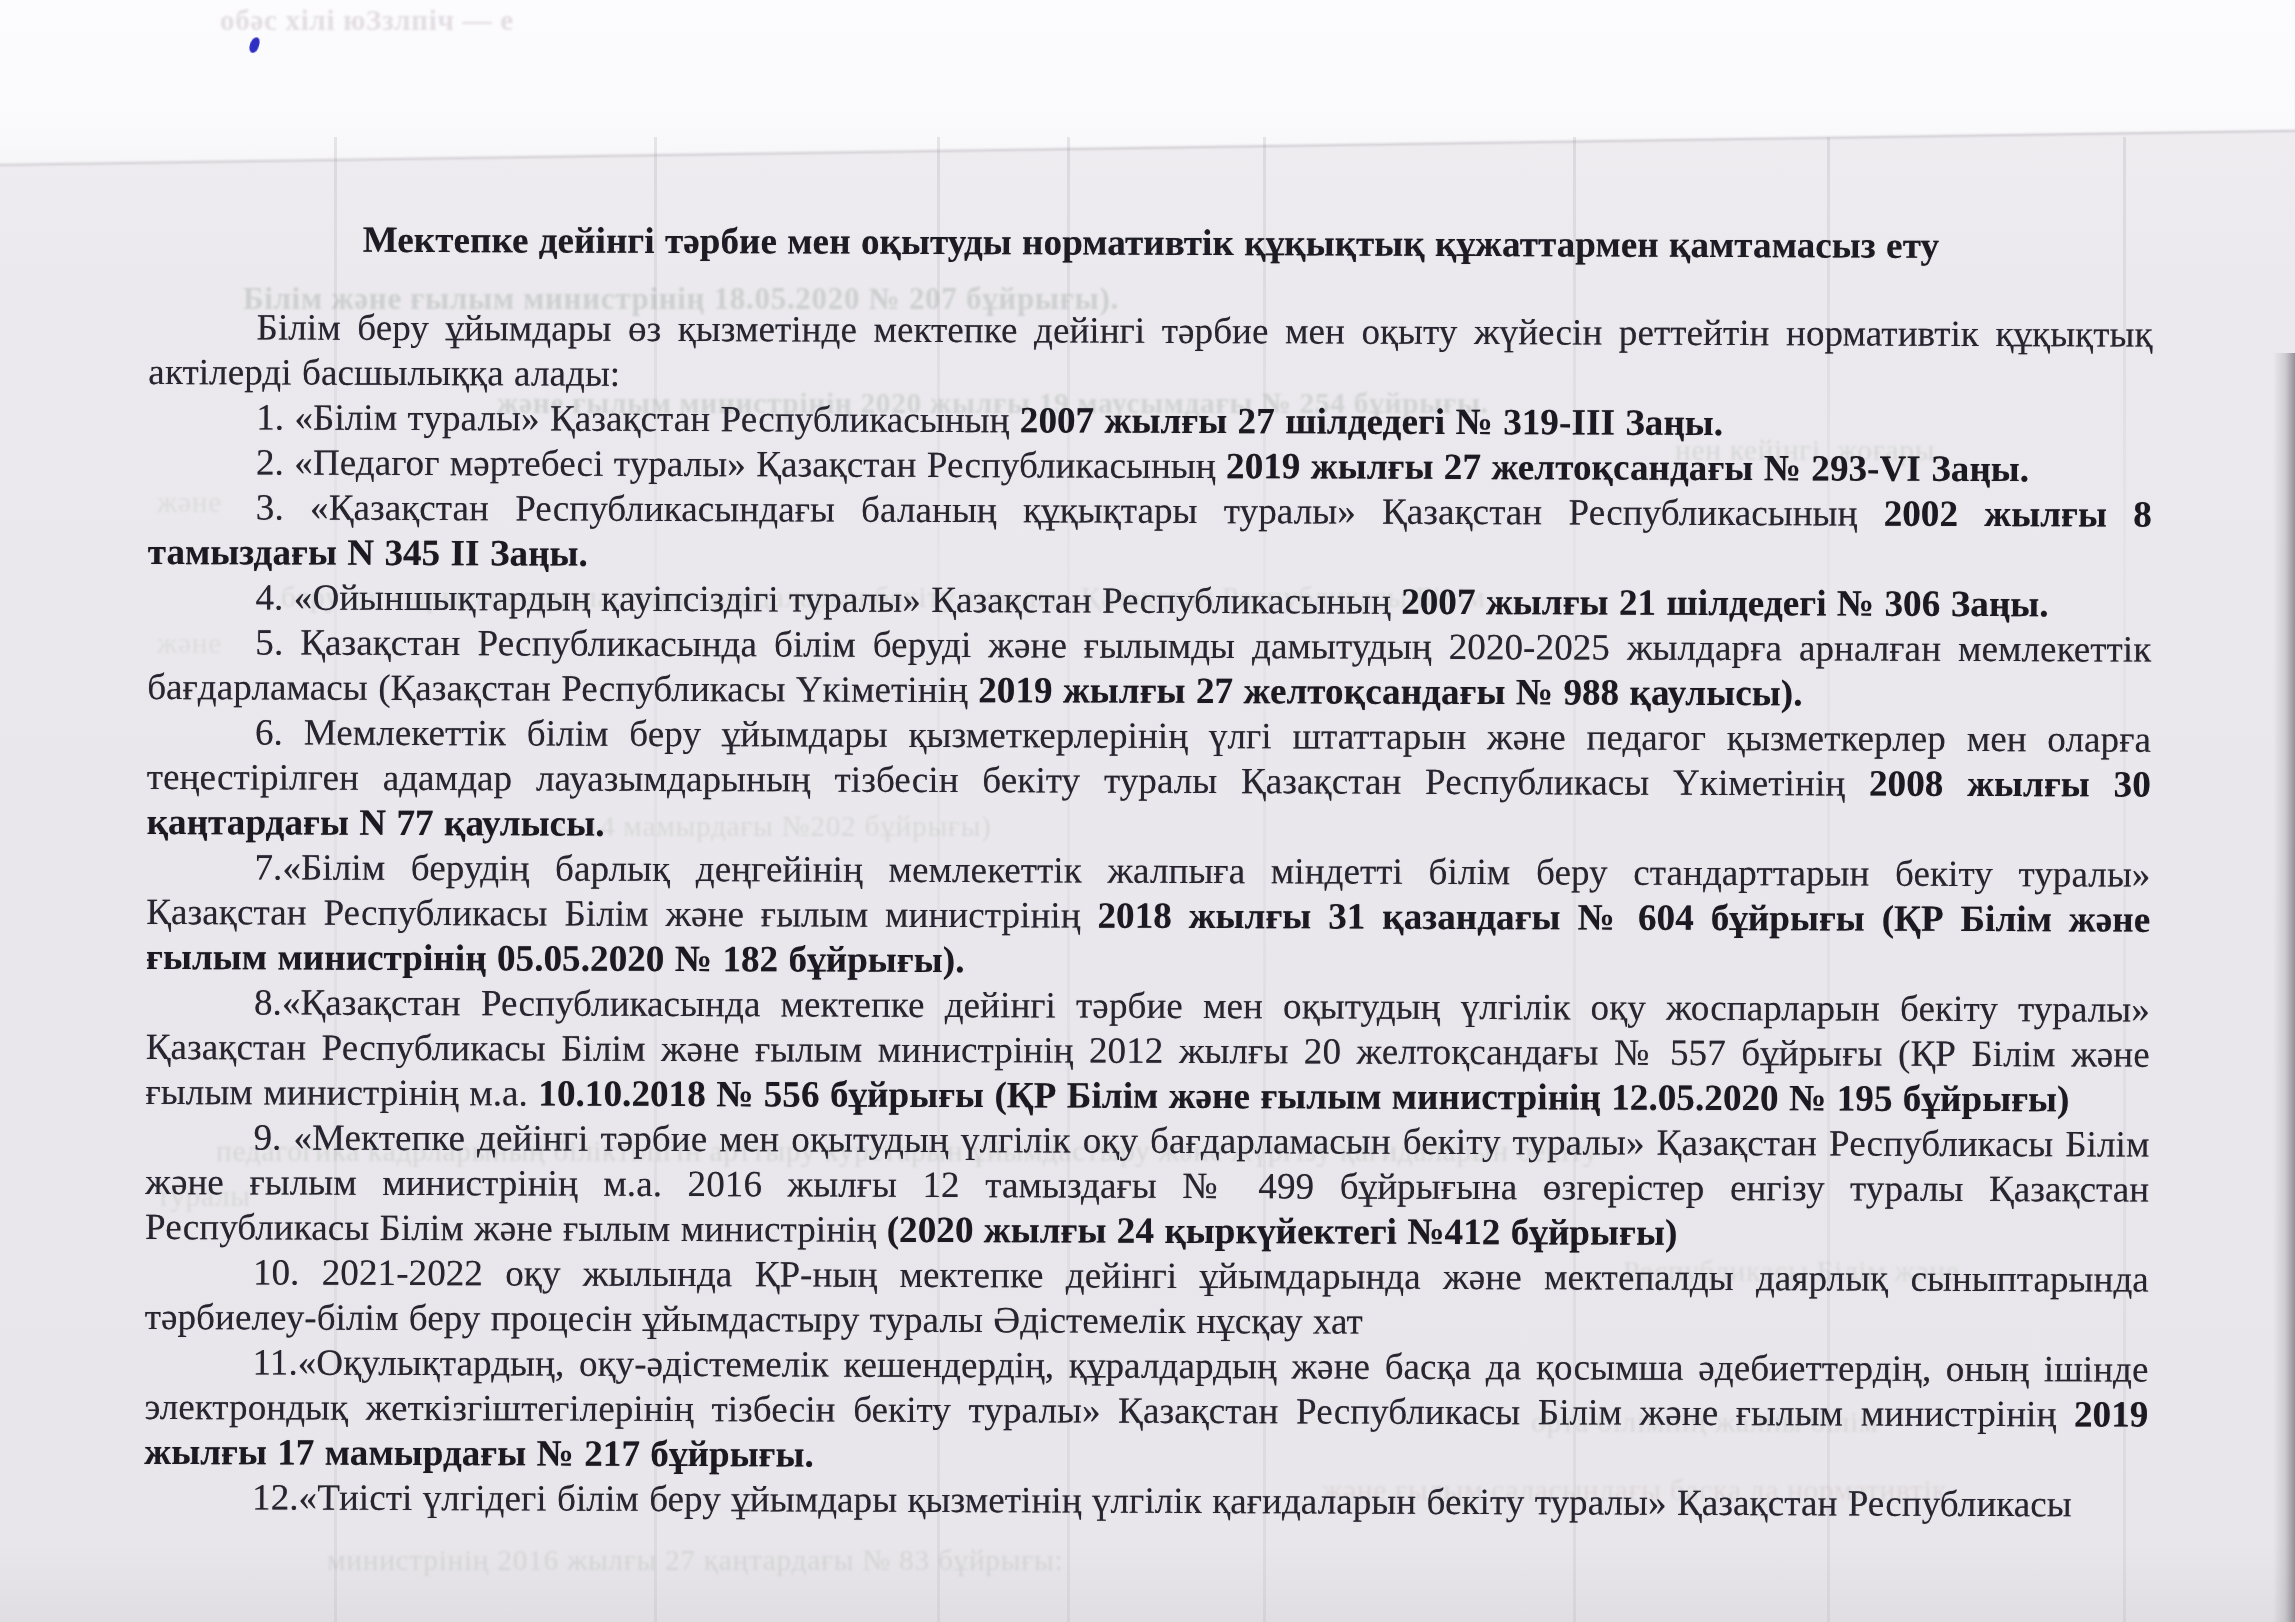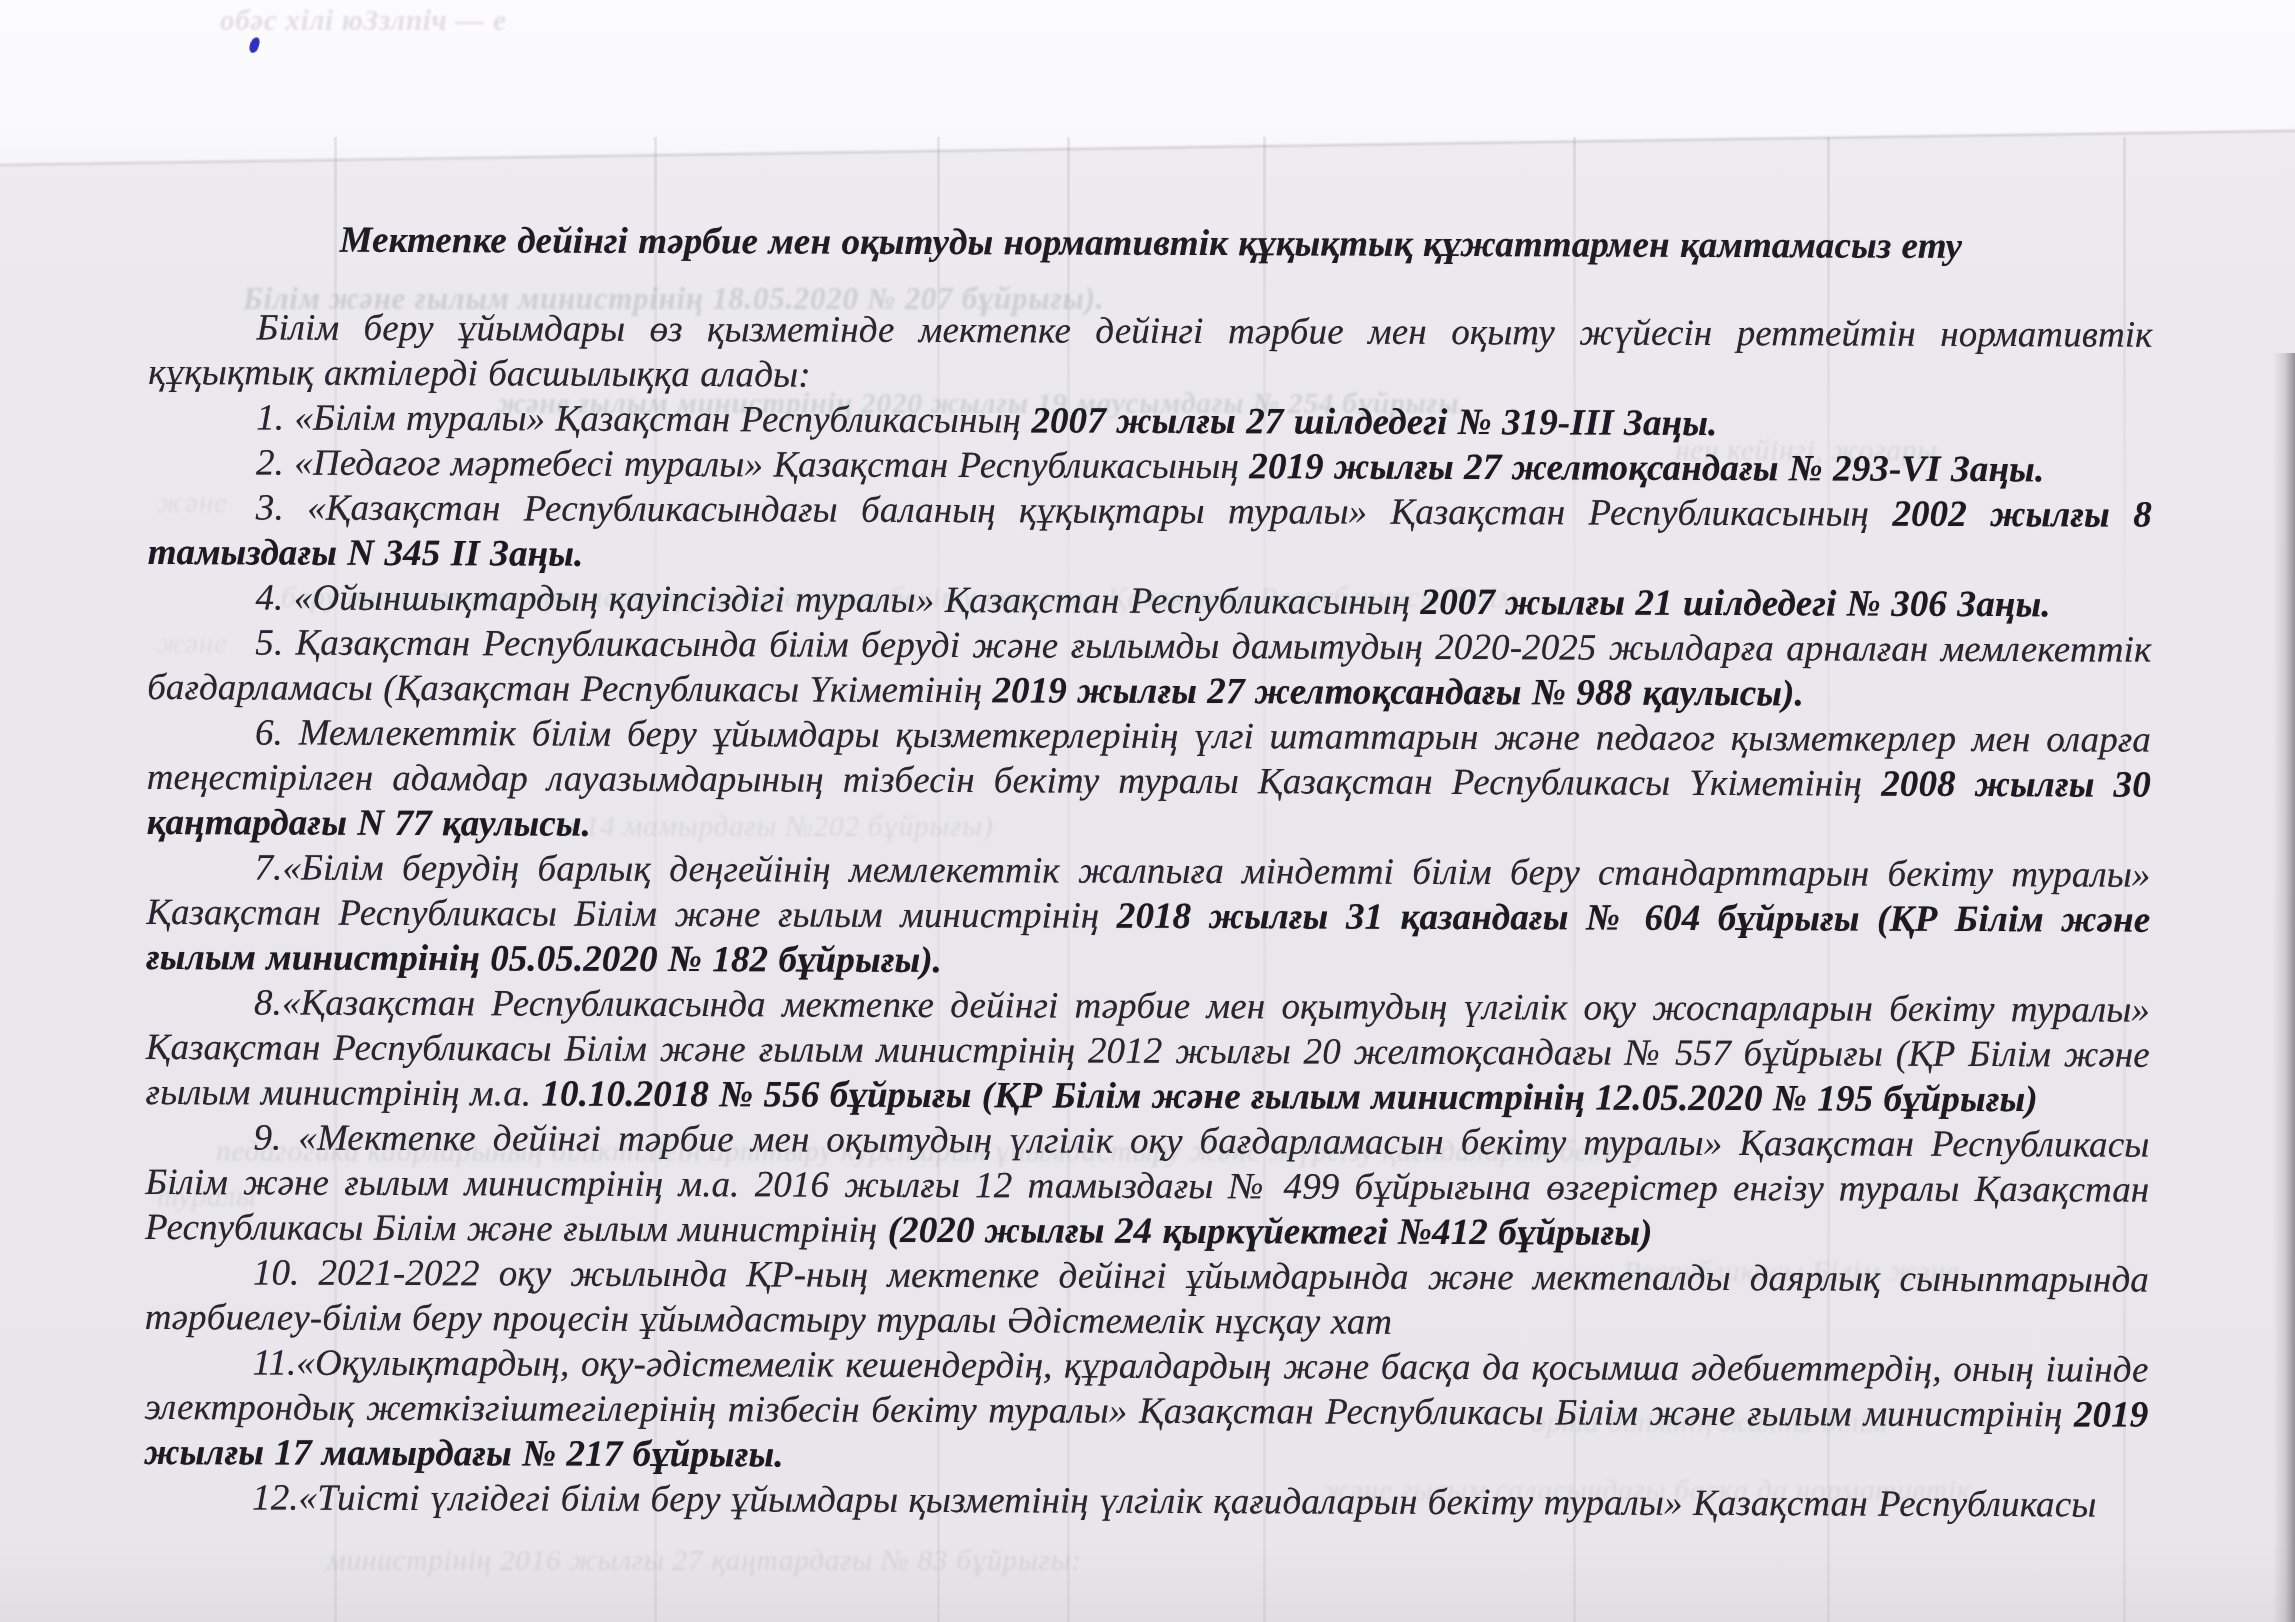--- a/index.html
+++ b/index.html
@@ -1,21 +1,21 @@
 <!DOCTYPE html>
 <html style="font-size:10.5px"><head>
 <meta charset="utf-8">
 <style>
   html,body{margin:0;padding:0;}
   body{
     width:2295px;height:1623px;overflow:hidden;
     background:#f7f5f7;
     font-family:"Liberation Serif","DejaVu Serif",serif;
   }
-  .canvas{position:relative;width:2295px;height:1623px;font-style:italic;}
+  .canvas{position:relative;width:2295px;height:1623px;}
   
   .page-bg{
     position:absolute;inset:0;
     background:linear-gradient(180deg,#f1eff2 0%,#ebe9ed 18%,#e9e7eb 60%,#e8e6ea 100%);
   }
   
   .top-band{
     position:absolute;top:0;left:0;width:2295px;height:177px;
     background:linear-gradient(180deg,#fcfbfd 0%,#faf9fb 70%,#f5f4f6 100%);
     clip-path:polygon(0 0,2295px 0,2295px 130px,0 165px);

